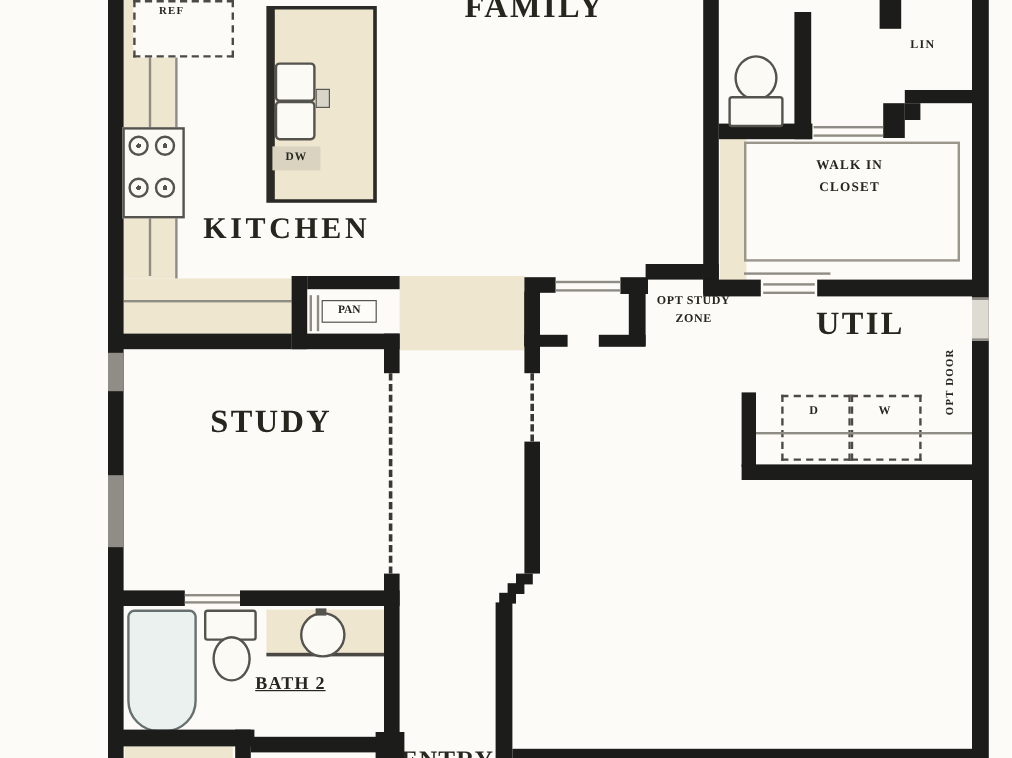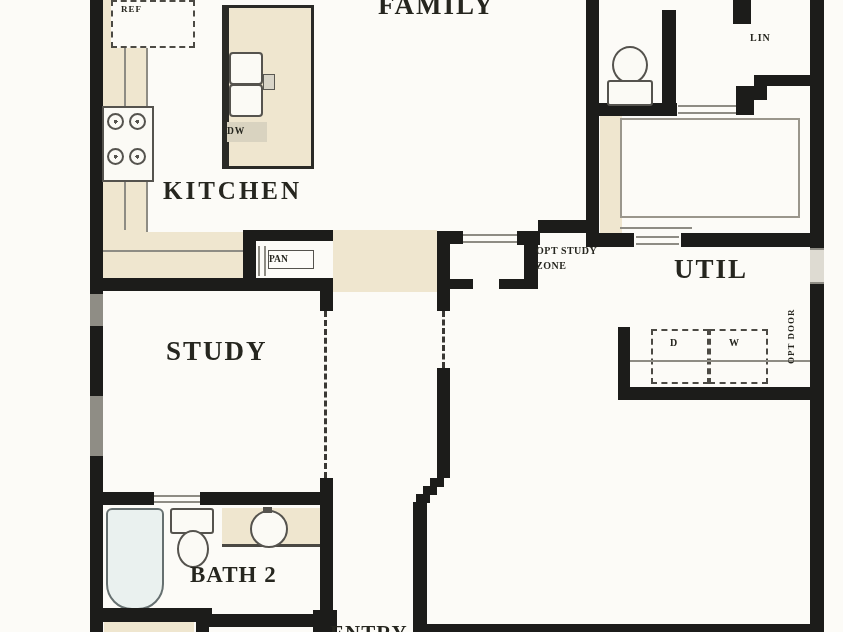--- a/index.html
+++ b/index.html
@@ -7,21 +7,21 @@
     position:relative;width:843px;height:632px;overflow:hidden;
     background:#fcfbf7;
     font-family:"Liberation Serif","DejaVu Serif",serif;
     color:#26261f;
   }
   .w{position:absolute;background:#1c1c1a;}            
   .b{position:absolute;background:#efe6cf;}            
   .ln{position:absolute;background:#8e8c84;}           
   .win{position:absolute;background:#8f8d85;}          
   .dash-v{position:absolute;width:0;border-left:3px dashed #3a3834;}
-  .lbl{position:absolute;font-weight:bold;color:#26261f;white-space:nowrap;}
+  .lbl{position:absolute;font-weight:bold;color:#26261f;text-align:center;white-space:nowrap;}
   .fix{position:absolute;background:#fbfaf5;border:2px solid #55534e;}
   .burner{position:absolute;width:13px;height:13px;border:2px solid #55534e;border-radius:50%;
           background:radial-gradient(circle,#55534e 0 2px,#fbfaf5 2px);}
   .dashbox{position:absolute;border:2px dashed #4c4a44;background:#fcfbf7;}
 </style>
 </head>
 <body>
 
 <div class="plan">
 
@@ -125,24 +125,28 @@
   <div class="w" style="left:209px;top:614px;width:124px;height:13px;"></div>
   <div class="w" style="left:313px;top:610px;width:24px;height:22px;"></div>
   <div class="w" style="left:427px;top:624px;width:383px;height:8px;"></div>
 
   <div class="fix" style="left:612px;top:46px;width:32px;height:34px;border-radius:50%;"></div>
   <div class="fix" style="left:607px;top:80px;width:42px;height:22px;border-radius:3px;"></div>
 
   <div class="lbl" style="left:378px;top:-10px;width:135px;font-size:27px;letter-spacing:2px;">FAMILY</div>
   <div class="lbl" style="left:163px;top:177px;width:152px;font-size:25px;letter-spacing:3px;">KITCHEN</div>
   <div class="lbl" style="left:166px;top:336px;width:120px;font-size:27px;letter-spacing:2px;">STUDY</div>
-  <div class="lbl" style="left:190px;top:562px;width:104px;font-size:23px;letter-spacing:1px;">BATH 2</div>
+  <div class="lbl" style="left:190px;top:562px;width:104px;font-size:15px;letter-spacing:1px;text-decoration:underline;">BATH 2</div>
   <div class="lbl" style="left:674px;top:254px;width:86px;font-size:27px;letter-spacing:2px;">UTIL</div>
   <div class="lbl" style="left:330px;top:621px;width:86px;font-size:21px;letter-spacing:1px;">ENTRY</div>
 
+  <div class="lbl" style="left:662px;top:130px;width:92px;font-size:11px;letter-spacing:1px;line-height:1.6;">
+    <div>WALK IN</div>
+    <div>CLOSET</div>
+  </div>
 
   <div class="lbl" style="left:536px;top:243px;width:84px;font-size:10px;letter-spacing:0.5px;line-height:1.5;">
     <div>OPT STUDY</div>
     <div>ZONE</div>
   </div>
 
   <div class="lbl" style="left:268px;top:250px;width:44px;height:17px;font-size:9.5px;line-height:17px;border:1px solid #55534e;background:#fdfcf9;">PAN</div>
   <div class="lbl" style="left:750px;top:32px;width:38px;font-size:10px;letter-spacing:1px;">LIN</div>
 
   <div class="lbl" style="left:121px;top:4px;width:44px;font-size:9px;letter-spacing:1px;">REF</div>

